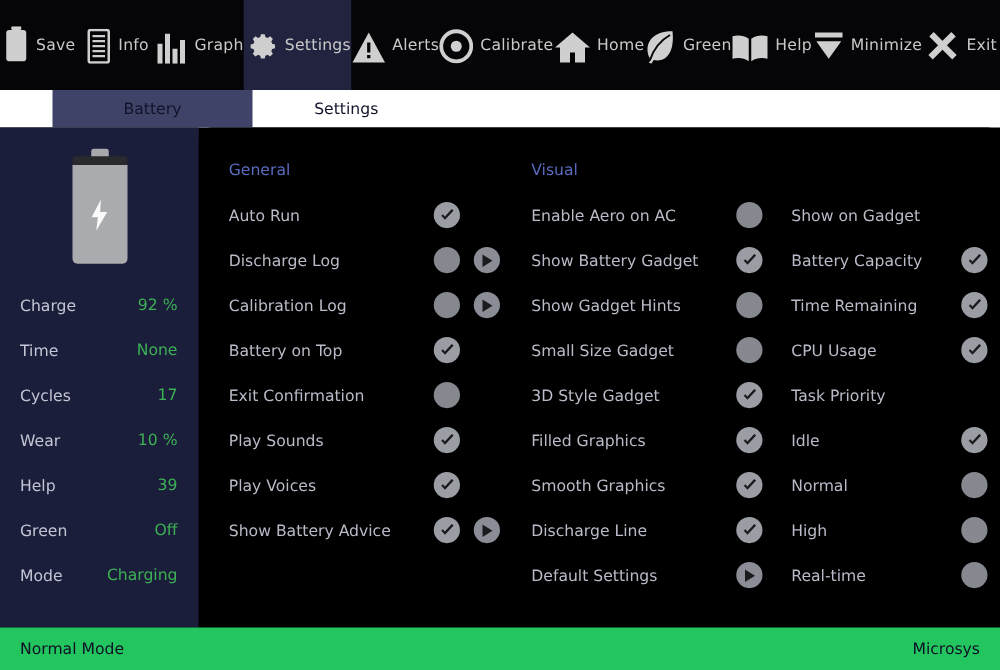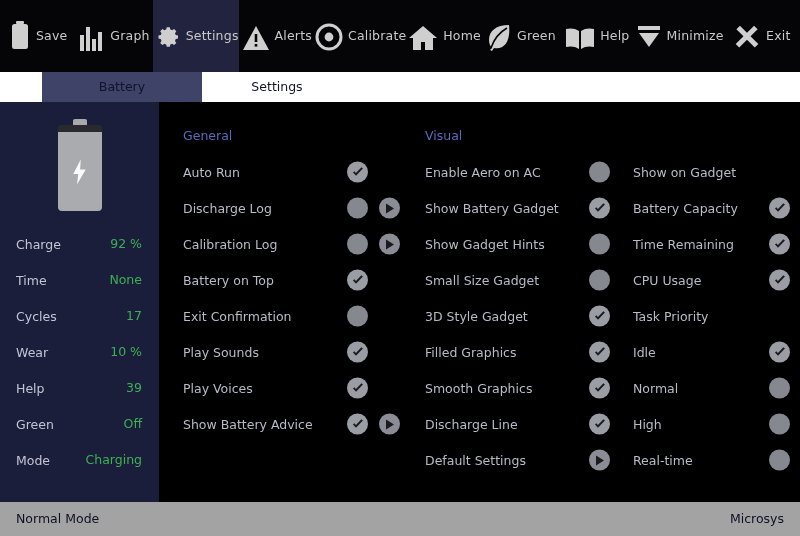--- a/index.html
+++ b/index.html
@@ -111,21 +111,21 @@
   
   .col-general .tog{left:164px;}
   .col-general .play{left:196px;}
   .col-visual  .tog{left:164px;}
   .col-visual  .play{left:164px;}
   .col-gadget  .tog{left:136px;}
 
   
   .statusbar{
     position:absolute;left:0;top:502px;width:800px;height:34px;
-    background:#a3a3a3;
+    background:#22c55e;
   }
   .sb-left{
     position:absolute;left:16px;top:0;line-height:34px;
     font-size:12.5px;color:#0e1026;
   }
   .sb-right{
     position:absolute;right:16px;top:0;line-height:34px;
     font-size:12.5px;color:#0e1026;
   }
 </style>
@@ -136,20 +136,33 @@
 
   <div class="toolbar" id="toolbar">
       <div class="tb-item">
         <div class="tb-ico">
           <svg width="22" height="30" viewBox="0 0 22 30">
             <rect x="7" y="0" width="8" height="3" rx="1"></rect>
             <rect x="3" y="3" width="16" height="25" rx="2.5"></rect>
           </svg>
         </div>
         <div class="tb-label">Save</div>
+      </div>
+      <div class="tb-item">
+        <div class="tb-ico">
+          <svg width="22" height="28" viewBox="0 0 22 28">
+            <rect x="3" y="1" width="16" height="26" rx="1.5" fill="none" stroke="#cfcfcf" stroke-width="2"></rect>
+            <rect x="6" y="5" width="10" height="1.8"></rect>
+            <rect x="6" y="9" width="10" height="1.8"></rect>
+            <rect x="6" y="13" width="10" height="1.8"></rect>
+            <rect x="6" y="17" width="10" height="1.8"></rect>
+            <rect x="6" y="21" width="10" height="1.8"></rect>
+          </svg>
+        </div>
+        <div class="tb-label">Info</div>
       </div>
       <div class="tb-item">
         <div class="tb-ico">
           <svg width="26" height="26" viewBox="0 0 26 26">
             <rect x="1" y="10" width="4" height="16"></rect>
             <rect x="7" y="2" width="4" height="24"></rect>
             <rect x="13" y="14" width="4" height="12"></rect>
             <rect x="19" y="7" width="4" height="19"></rect>
           </svg>
         </div>

